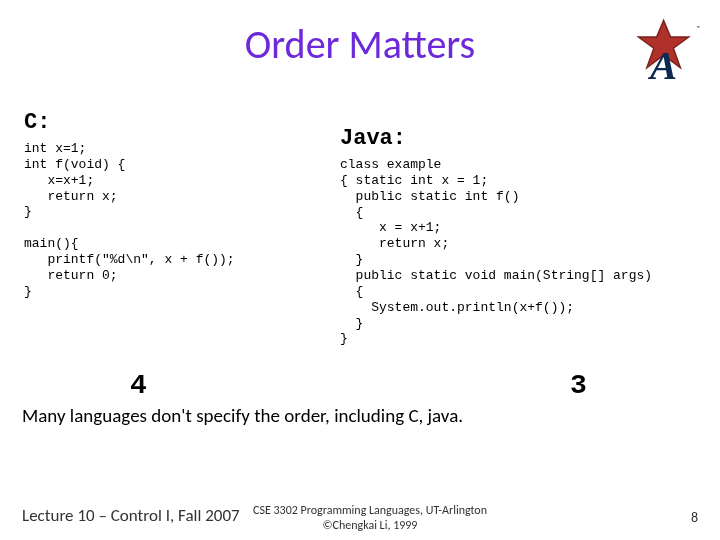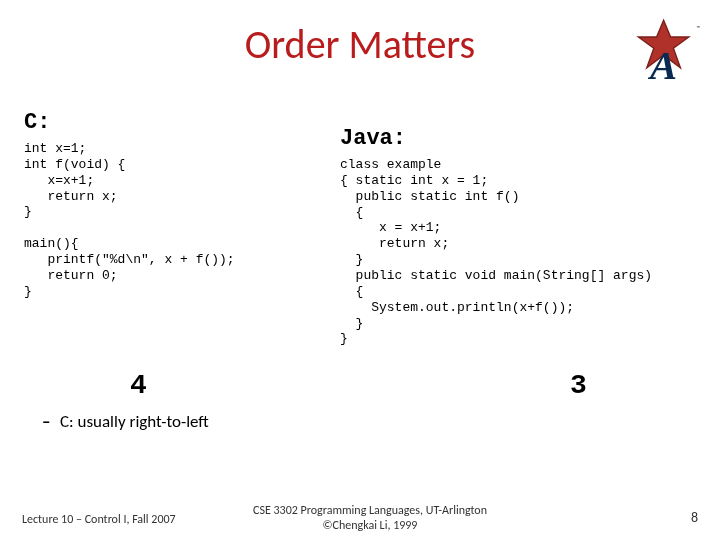--- a/index.html
+++ b/index.html
@@ -20,21 +20,21 @@
     box-sizing: border-box;
   }
   .title {
     position: absolute;
     top: 20px;
     left: 0;
     width: 720px;
     text-align: center;
     font-size: 40px;
     font-weight: 400;
-    color: #b91c1c;
+    color: #6d28d9;
   }
   .logo {
     position: absolute;
     top: 16px;
     right: 20px;
     width: 70px;
     height: 70px;
   }
   .heading {
     font-family: "Courier New", monospace;
@@ -89,21 +89,21 @@
   .bullets li::before {
     content: "–";
     position: absolute;
     left: -18px;
     font-weight: bold;
   }
   .footer-left {
     position: absolute;
     bottom: 14px;
     left: 22px;
-    font-size: 12px;
+    font-size: 17px;
     color: #333;
   }
   .footer-center {
     position: absolute;
     bottom: 8px;
     left: 10px;
     width: 720px;
     text-align: center;
     font-size: 12px;
     color: #333;
@@ -159,22 +159,22 @@
   {
     System.out.println(x+f());
   }
 }</pre>
   </div>
 
   <div class="big-num num-left">4</div>
   <div class="big-num num-right">3</div>
 
   <div class="body-text">
+    <div>Many languages don't specify the order, including C, java.</div>
     <ul class="bullets">
-      <li>C: usually right-to-left</li>
     </ul>
   </div>
 
   <div class="footer-left">Lecture 10 – Control I, Fall 2007</div>
   <div class="footer-center">
     <div>CSE 3302 Programming Languages, UT-Arlington</div>
     <div>©Chengkai Li, 1999</div>
   </div>
   <div class="footer-right">8</div>
 

